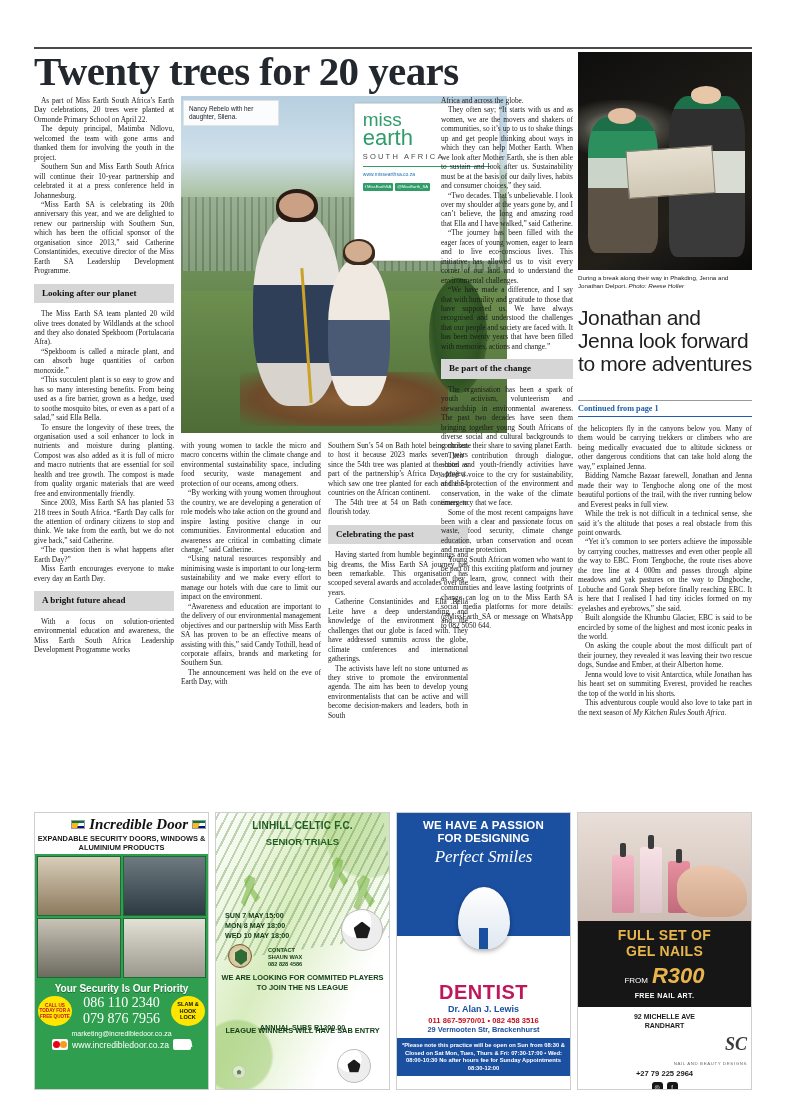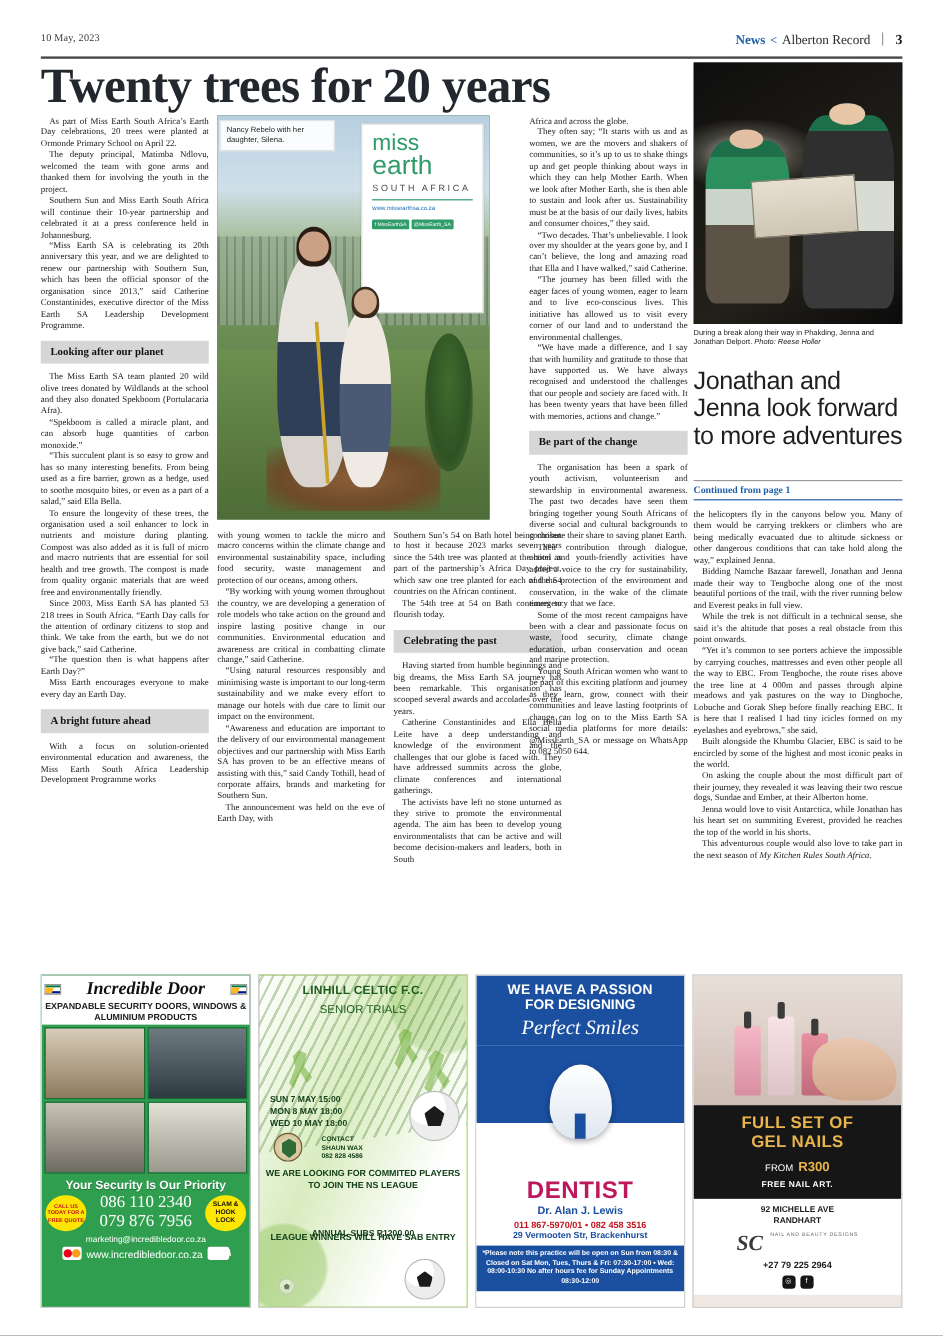--- a/index.html
+++ b/index.html
@@ -55,21 +55,21 @@
   
   .subhead {
     background:#d6d6d6; color:#111; font-weight:bold;
     font-family:"Liberation Serif", serif;
     font-size:9px; padding:5px 8px; margin:8px 0 6px 0; text-indent:0;
     text-align:left;
   }
 
   
   .main-photo {
-    position:absolute; left:181px; top:96px; width:227px; height:337px;
+    position:absolute; left:181px; top:96px; width:326px; height:337px;
     overflow:hidden; background:#5f7e4e;
   }
   .mp-sky { position:absolute; inset:0;
     background:linear-gradient(#b7cfe0 0%, #cfe0ea 18%, #9fb98c 33%, #6e8f57 50%, #5d8049 72%, #4e7040 100%); }
   .mp-fence { position:absolute; left:0; top:30%; width:100%; height:22%;
     background:repeating-linear-gradient(90deg,#6c7f6a 0 2px, #93a891 2px 7px); opacity:.7; }
   .mp-ground { position:absolute; left:0; bottom:0; width:100%; height:42%;
     background:linear-gradient(#6d8f4f, #4d6c37); }
   .mp-dirt { position:absolute; left:18%; bottom:2%; width:64%; height:16%;
     background:radial-gradient(ellipse at 50% 50%, #8a5f37 0%, #6d4a2a 60%, rgba(109,74,42,0) 100%); }
@@ -148,21 +148,21 @@
   .colR p.noindent { text-indent:0; }
   .colR em { font-style:italic; }
 
   
   .ads { position:absolute; left:34px; top:812px; width:718px; height:278px; display:flex; gap:6px; }
   .ad { position:relative; overflow:hidden; background:#fff; border:1px solid #cfcfcf; }
 
   
   .ad1 { width:176px; background:#2f9e4f; }
   .ad1-head { background:#ffffff; padding:3px 2px 2px; text-align:center; }
-  .ad1-brandrow { display:flex; align-items:center; justify-content:space-between; gap:4px;}
+  .ad1-brandrow { display:flex; align-items:center; justify-content:flex-end; gap:4px;}
   .flag { width:14px; height:9px; position:relative; overflow:hidden; border:.5px solid #999;}
   .flag i { position:absolute; left:0; width:100%; height:33.3%; display:block;}
   .flag .f1{top:0;background:#007749}.flag .f2{top:33.3%;background:#fff}.flag .f3{top:66.6%;background:#001489}
   .flag .fy{position:absolute;left:-3px;top:2px;width:9px;height:5px;background:#ffb81c;transform:skewX(-20deg);}
   .ad1-brand { font-family:"Liberation Serif", serif; font-style:italic; font-weight:bold; font-size:15px; color:#111; }
   .ad1-sub { font-family:"Liberation Sans", sans-serif; font-weight:bold; font-size:7.4px; color:#1b1b1b; line-height:9px; margin-top:1px;}
   .ad1-grid { display:grid; grid-template-columns:1fr 1fr; gap:2px; padding:2px; background:#2f9e4f; }
   .ph { height:60px; border:1px solid #1c6b36; }
   .ph1 { background:linear-gradient(#d8cdb8,#8d7a5e); }
   .ph2 { background:linear-gradient(#6e7a80,#2e3a42); }
@@ -190,21 +190,21 @@
     background:
       radial-gradient(circle at 12% 88%, rgba(120,180,60,.35) 0 12%, rgba(255,255,255,0) 13%),
       radial-gradient(circle at 88% 8%, rgba(120,180,60,.25) 0 14%, rgba(255,255,255,0) 15%),
       linear-gradient(115deg, rgba(255,255,255,1) 0%, rgba(226,240,210,.9) 40%, rgba(255,255,255,1) 75%); }
   .ad2-swoosh { position:absolute; left:-20%; top:-10%; width:120%; height:60%;
     background:repeating-linear-gradient(125deg, rgba(60,120,30,.30) 0 2px, rgba(255,255,255,0) 2px 8px);
     transform:rotate(-8deg); }
   .ad2-title { position:relative; text-align:center; font-family:"Liberation Sans", sans-serif;
     font-weight:bold; font-size:10px; color:#1f5c1f; padding-top:7px; letter-spacing:.2px;}
   .ad2-sub { position:relative; text-align:center; font-family:"Liberation Sans", sans-serif;
-    font-weight:normal; font-size:9.5px; color:#1f5c1f; padding-top:5px;}
+    font-weight:bold; font-size:9.5px; color:#1f5c1f; padding-top:5px;}
   .ad2-dates { position:absolute; left:9px; top:98px; font-family:"Liberation Sans", sans-serif;
     font-weight:bold; font-size:7.2px; line-height:10px; color:#14401a; }
   .ad2-contact { position:absolute; left:52px; top:134px; font-family:"Liberation Sans", sans-serif;
     font-weight:bold; font-size:5.6px; line-height:7px; color:#14401a; }
   .ad2-crest { position:absolute; left:12px; top:131px; width:24px; height:24px; border-radius:50%;
     background:radial-gradient(#f0e6c8,#c8b487); border:1.5px solid #6d5c2f; }
   .ad2-crest:after { content:""; position:absolute; left:6px; top:4px; width:12px; height:16px;
     background:#2f6b35; clip-path:polygon(50% 0,100% 22%,100% 70%,50% 100%,0 70%,0 22%); }
   .ad2-line1 { position:absolute; left:0; right:0; top:160px; text-align:center;
     font-family:"Liberation Sans", sans-serif; font-weight:bold; font-size:7.4px; line-height:10px; color:#14401a;}
@@ -251,47 +251,37 @@
   .bottleA,.bottleB,.bottleC { position:absolute; bottom:8px; border-radius:3px 3px 2px 2px; }
   .bottleA { left:34px; width:22px; height:58px; background:linear-gradient(#f4b8c6,#d98ea2); }
   .bottleB { left:62px; width:22px; height:66px; background:linear-gradient(#f7e2e6,#ddc4cb); }
   .bottleC { left:90px; width:22px; height:52px; background:linear-gradient(#e7909f,#c06a7c); }
   .bottleA:before,.bottleB:before,.bottleC:before { content:""; position:absolute; left:35%; top:-12px; width:30%; height:14px; background:#3b3b3b; border-radius:2px;}
   .hand { position:absolute; right:4px; bottom:4px; width:70px; height:52px; background:linear-gradient(#e9c7ae,#cfa68a); border-radius:40% 60% 30% 40%; }
   .ad4-dark { position:relative; background:#161616; padding:6px 4px 8px; }
   .ad4-l1 { text-align:center; font-family:"Liberation Sans", sans-serif; font-weight:bold; font-size:14px; color:#e8b44c; line-height:16px; letter-spacing:.3px;}
   .ad4-from { text-align:center; margin-top:4px; }
   .ad4-from .f { font-family:"Liberation Sans", sans-serif; font-size:8px; color:#ffffff; }
-  .ad4-from .p { font-family:"Liberation Sans", sans-serif; font-weight:bold; font-size:11px; color:#e8b44c; }
+  .ad4-from .p { font-family:"Liberation Sans", sans-serif; font-weight:bold; font-size:22px; color:#e8b44c;font-style:italic; }
   .ad4-free { text-align:center; font-family:"Liberation Sans", sans-serif; font-weight:bold; font-size:7px; color:#fff; margin-top:3px; letter-spacing:.4px;}
   .ad4-bottom { background:#ffffff; padding:5px 4px; }
   .ad4-addr { text-align:center; font-family:"Liberation Sans", sans-serif; font-weight:bold; font-size:7px; color:#1b1b1b; line-height:9px;}
-  .ad4-logorow { display:flex; align-items:flex-start; justify-content:center; gap:6px; margin-top:4px;}
+  .ad4-logorow { display:flex; align-items:flex-end; justify-content:center; gap:6px; margin-top:4px;flex-direction:column;}
   .sc-logo { font-family:"Liberation Serif", serif; font-style:italic; font-weight:bold; font-size:18px; color:#3a3a3a; }
   .sc-sub { font-family:"Liberation Sans", sans-serif; font-size:4.4px; color:#6a6a6a; letter-spacing:.6px;}
   .ad4-phone { text-align:center; font-family:"Liberation Sans", sans-serif; font-weight:bold; font-size:7.6px; color:#1b1b1b; margin-top:3px;}
   .socials { display:flex; justify-content:center; gap:4px; margin-top:4px;}
   .soc { width:11px; height:11px; border-radius:3px; background:#161616; color:#fff;
          font-family:"Liberation Sans", sans-serif; font-size:6px; text-align:center; line-height:11px; }
 </style>
 </head>
 <body>
 
 <div class="page">
 
-  <div class="masthead">
-    <div class="masthead-date">10 May, 2023</div>
-    <div class="masthead-right">
-      <span class="mh-news">News</span>
-      <span class="mh-arrow">&lt;</span>
-      <span class="mh-title">Alberton Record</span>
-      <span class="mh-sep"></span>
-      <span class="mh-page">3</span>
-    </div>
-  </div>
   <div class="masthead-rule"></div>
 
   <h1 class="headline">Twenty trees for 20 years</h1>
 
   <div class="main-photo">
     <div class="mp-sky"></div>
     <div class="mp-fence"></div>
     <div class="mp-ground"></div>
     <div class="mp-dirt"></div>
     <div class="mp-tree"></div>

